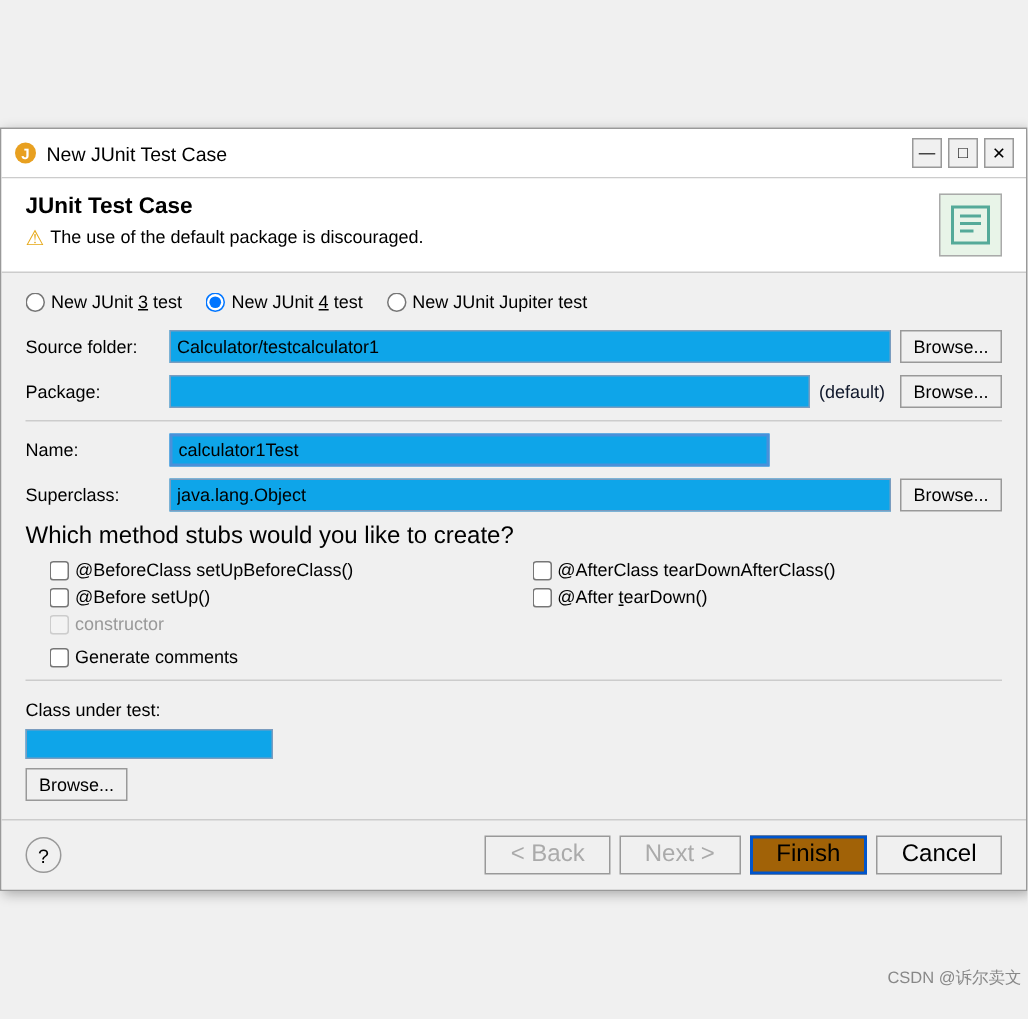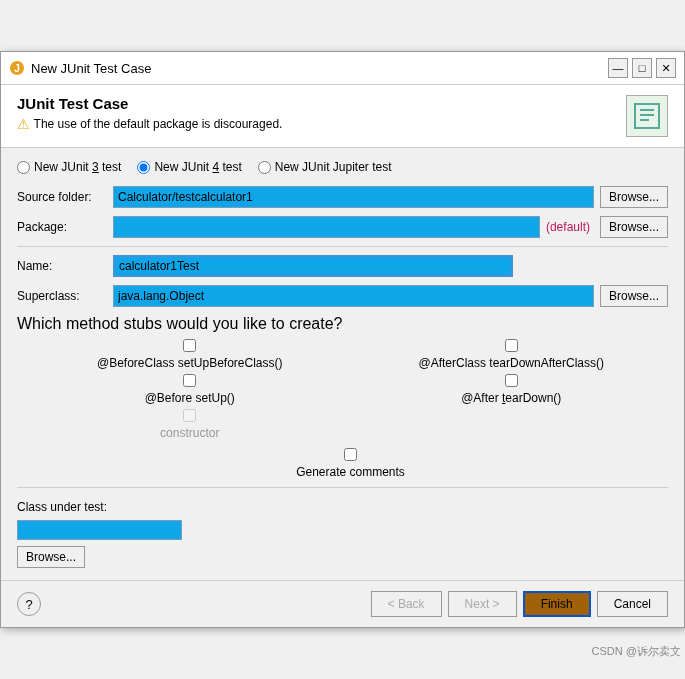--- a/index.html
+++ b/index.html
@@ -126,21 +126,21 @@
       padding: 2px 4px;
       font-size: 12px;
       background: #0ea5e9;
       outline: none;
     }
     .form-input-blue {
       border: 2px solid #4a90d9;
     }
     .default-label {
       font-size: 12px;
-      color: #be185d;
+      color: #0f172a;
       margin-right: 4px;
     }
     .browse-btn {
       height: 22px;
       padding: 0 8px;
       border: 1px solid #999;
       background: #f0f0f0;
       font-size: 12px;
       cursor: pointer;
       flex-shrink: 0;
@@ -159,21 +159,20 @@
       grid-template-columns: 1fr 1fr;
       gap: 4px 8px;
       margin-left: 16px;
       margin-bottom: 8px;
     }
     .checkbox-option {
       display: flex;
       align-items: center;
       gap: 4px;
       font-size: 12px;
-      flex-direction: column;
     }
     .checkbox-option input[type="checkbox"] {
       margin: 0;
     }
     .checkbox-option.disabled {
       color: #999;
     }
     .comments-section {
       margin-top: 8px;
       margin-bottom: 8px;
@@ -204,21 +203,21 @@
     .footer-left {}
     .footer-right {
       display: flex;
       gap: 6px;
     }
     .footer-btn {
       height: 26px;
       padding: 0 16px;
       border: 1px solid #999;
       background: #f0f0f0;
-      font-size: 12px;
+      font-size: 16px;
       cursor: pointer;
     }
     .footer-btn.primary {
       border: 2px solid #0055cc;
       background: #a16207;
     }
     .footer-btn:disabled {
       color: #aaa;
       cursor: default;
     }

